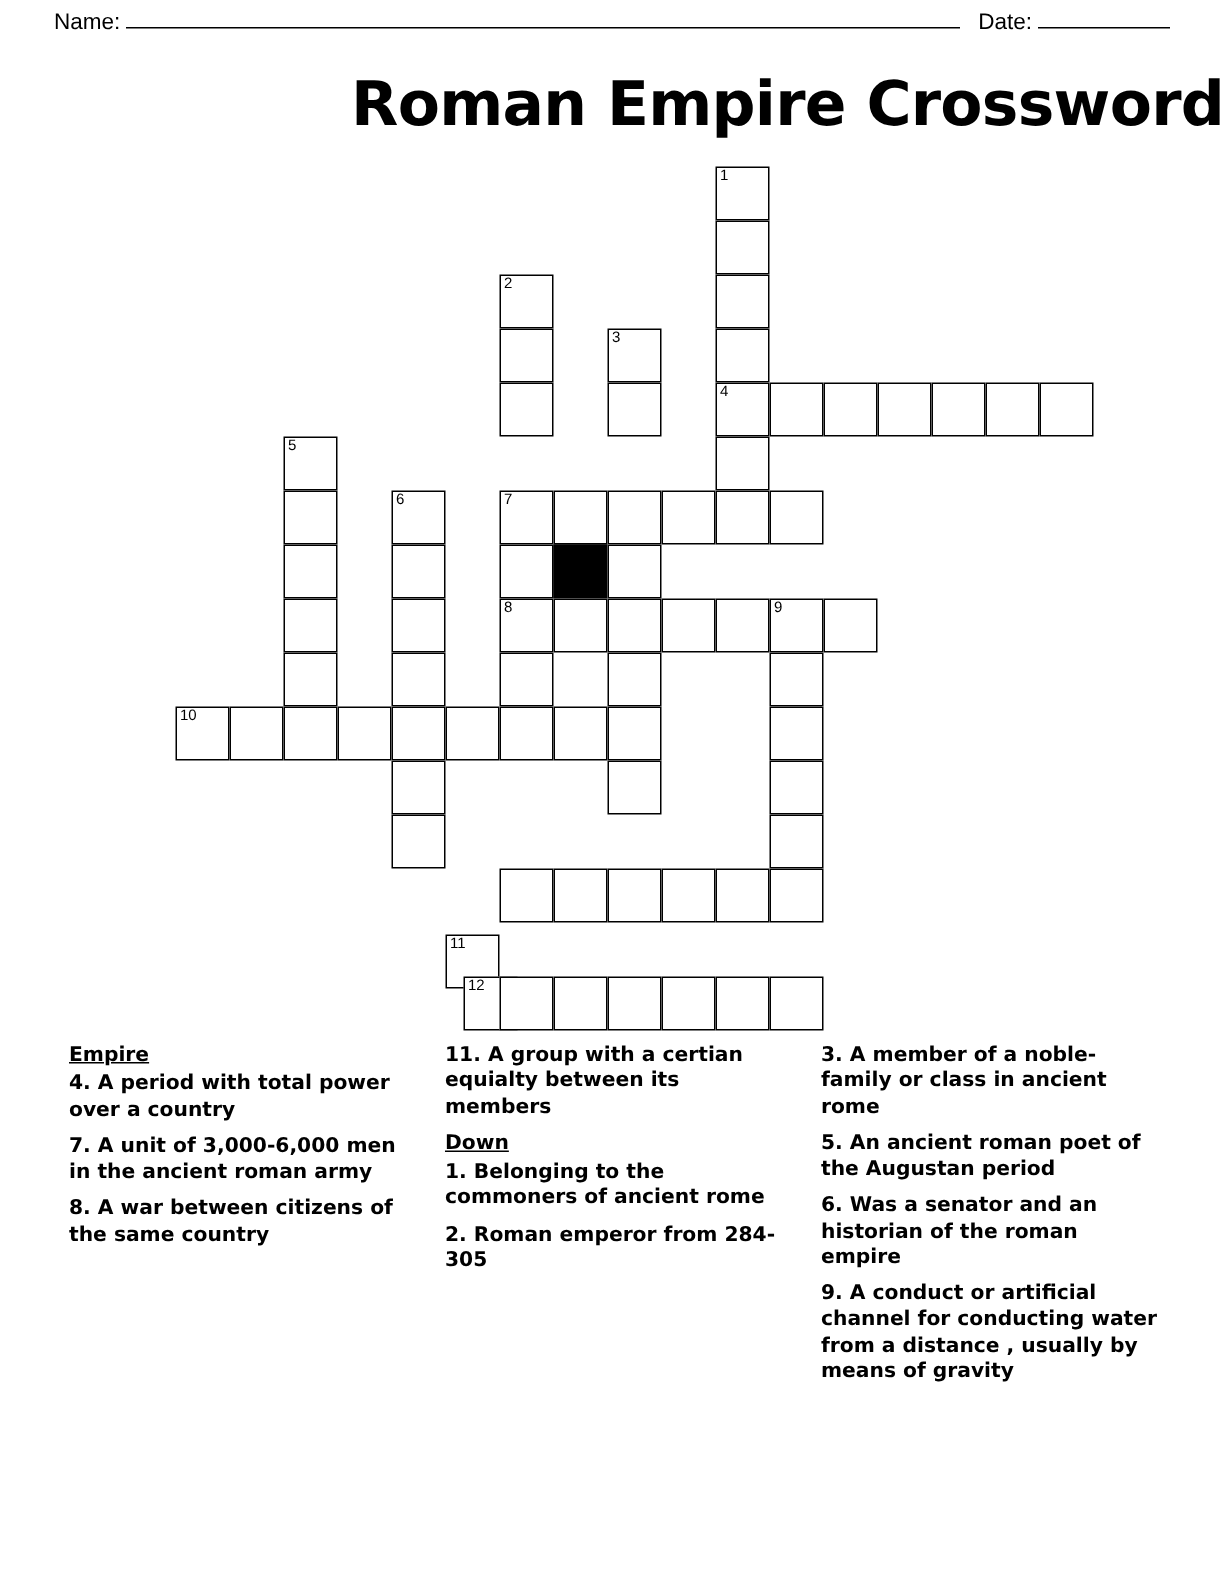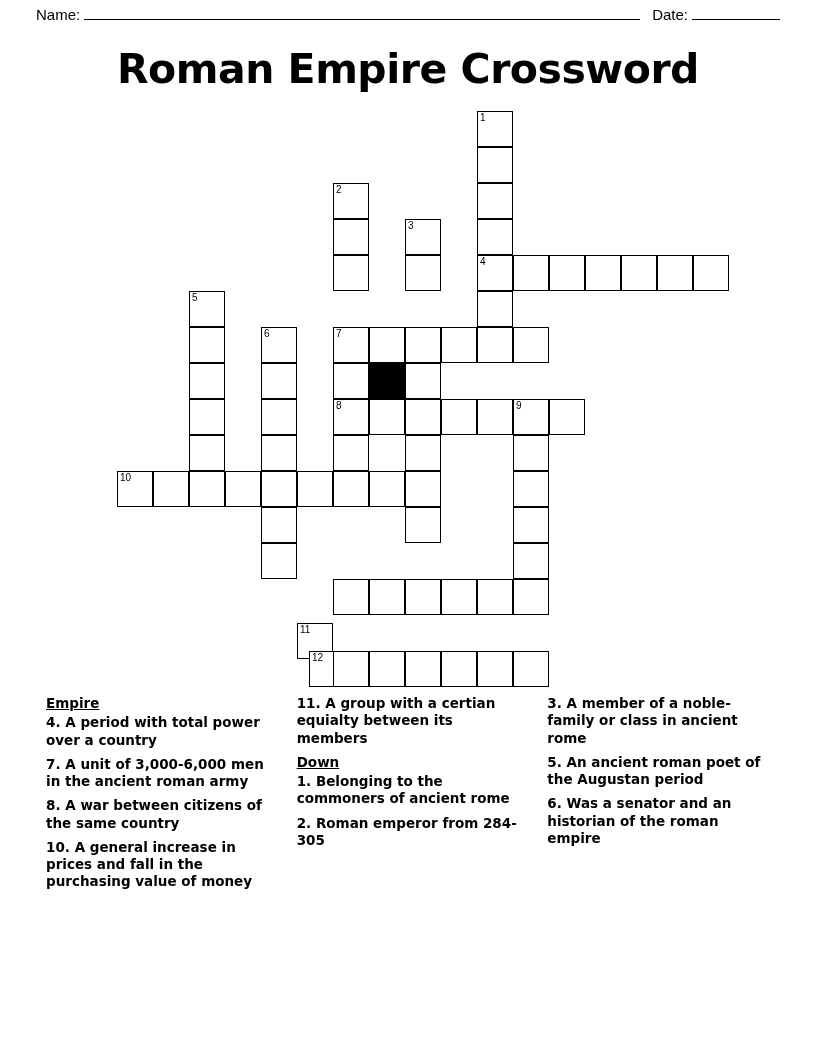--- a/index.html
+++ b/index.html
@@ -33,21 +33,21 @@
   .header-line .date-label { white-space: nowrap; margin-left: 8px; }
   .header-line .date-rule {
     width: 88px;
     border-bottom: 1px solid #000;
     margin: 0 0 3px 4px;
     height: 0;
   }
 
   
   .puzzle-title {
-    text-align: center;
+    text-align: right;
     font-size: 41px;
     font-weight: bold;
     font-family: "DejaVu Sans", sans-serif;
     letter-spacing: -0.5px;
     margin: 22px 0 0 0;
     padding: 0;
   }
 
   
   .grid-wrap {
@@ -212,25 +212,25 @@
     <div class="cell" style="left: 441px; top: 540px;"></div>
     <div class="cell" style="left: 477px; top: 540px;"></div>
     <div class="cell" style="left: 513px; top: 540px;"></div>
   </div>
 
 <div class="clues" id="clues">
     <div class="clue-head">Empire</div>
     <div class="clue"><span>4. </span><span>A period with total power over a country</span></div>
     <div class="clue"><span>7. </span><span>A unit of 3,000-6,000 men in the ancient roman army</span></div>
     <div class="clue"><span>8. </span><span>A war between citizens of the same country</span></div>
-    <div class="clue"><span>10. </span><span>A general increase in prices and fall in the purchasing value of money</span></div>
     <div class="col-break">
       <div class="clue"><span>11. </span><span>A group with a certian equialty between its members</span></div>
       <div class="clue-head">Down</div>
       <div class="clue"><span>1. </span><span>Belonging to the commoners of ancient rome</span></div>
       <div class="clue"><span>2. </span><span>Roman emperor from 284-305</span></div>
     </div>
     <div class="col-break">
       <div class="clue"><span>3. </span><span>A member of a noble-family or class in ancient rome</span></div>
       <div class="clue"><span>5. </span><span>An ancient roman poet of the Augustan period</span></div>
       <div class="clue"><span>6. </span><span>Was a senator and an historian of the roman empire</span></div>
+      <div class="clue"><span>9. </span><span>A conduct or artificial channel for conducting water from a distance , usually by means of gravity</span></div>
     </div>
   </div>
 
 </body></html>

